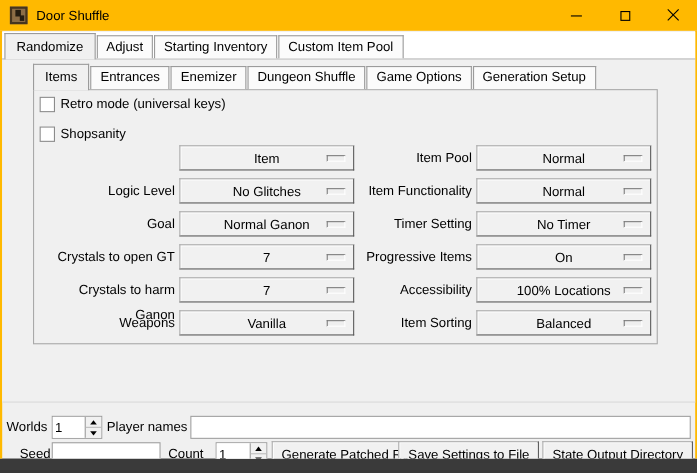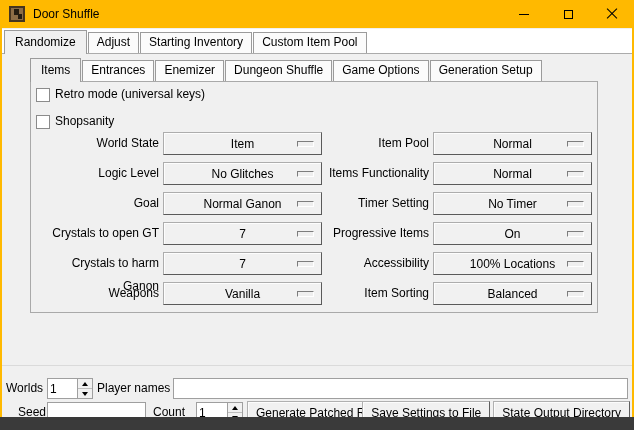--- a/index.html
+++ b/index.html
@@ -107,21 +107,20 @@
     <div class="tab">Game Options</div>
     <div class="tab">Generation Setup</div>
   </div>
   <div class="sub-pane"></div>
 
   <div class="cb" style="left:36px;top:88px;"></div>
   <div class="cb-lbl" style="left:55px;top:87px;">Retro mode (universal keys)</div>
   <div class="cb" style="left:36px;top:115px;"></div>
   <div class="cb-lbl" style="left:55px;top:114px;">Shopsanity</div>
 
-  <div class="opt-lbl lft r0">World State</div>
   <div class="optbtn lft r0">
       <span>Item</span>
       <span class="ind"></span>
     </div>
 
   <div class="opt-lbl lft r1">Logic Level</div>
   <div class="optbtn lft r1">
       <span>No Glitches</span>
       <span class="ind"></span>
     </div>
@@ -149,21 +148,21 @@
       <span>Vanilla</span>
       <span class="ind"></span>
     </div>
 
   <div class="opt-lbl rgt r0">Item Pool</div>
   <div class="optbtn rgt r0">
       <span>Normal</span>
       <span class="ind"></span>
     </div>
 
-  <div class="opt-lbl rgt r1">Items Functionality</div>
+  <div class="opt-lbl rgt r1">Item Functionality</div>
   <div class="optbtn rgt r1">
       <span>Normal</span>
       <span class="ind"></span>
     </div>
 
   <div class="opt-lbl rgt r2">Timer Setting</div>
   <div class="optbtn rgt r2">
       <span>No Timer</span>
       <span class="ind"></span>
     </div>

